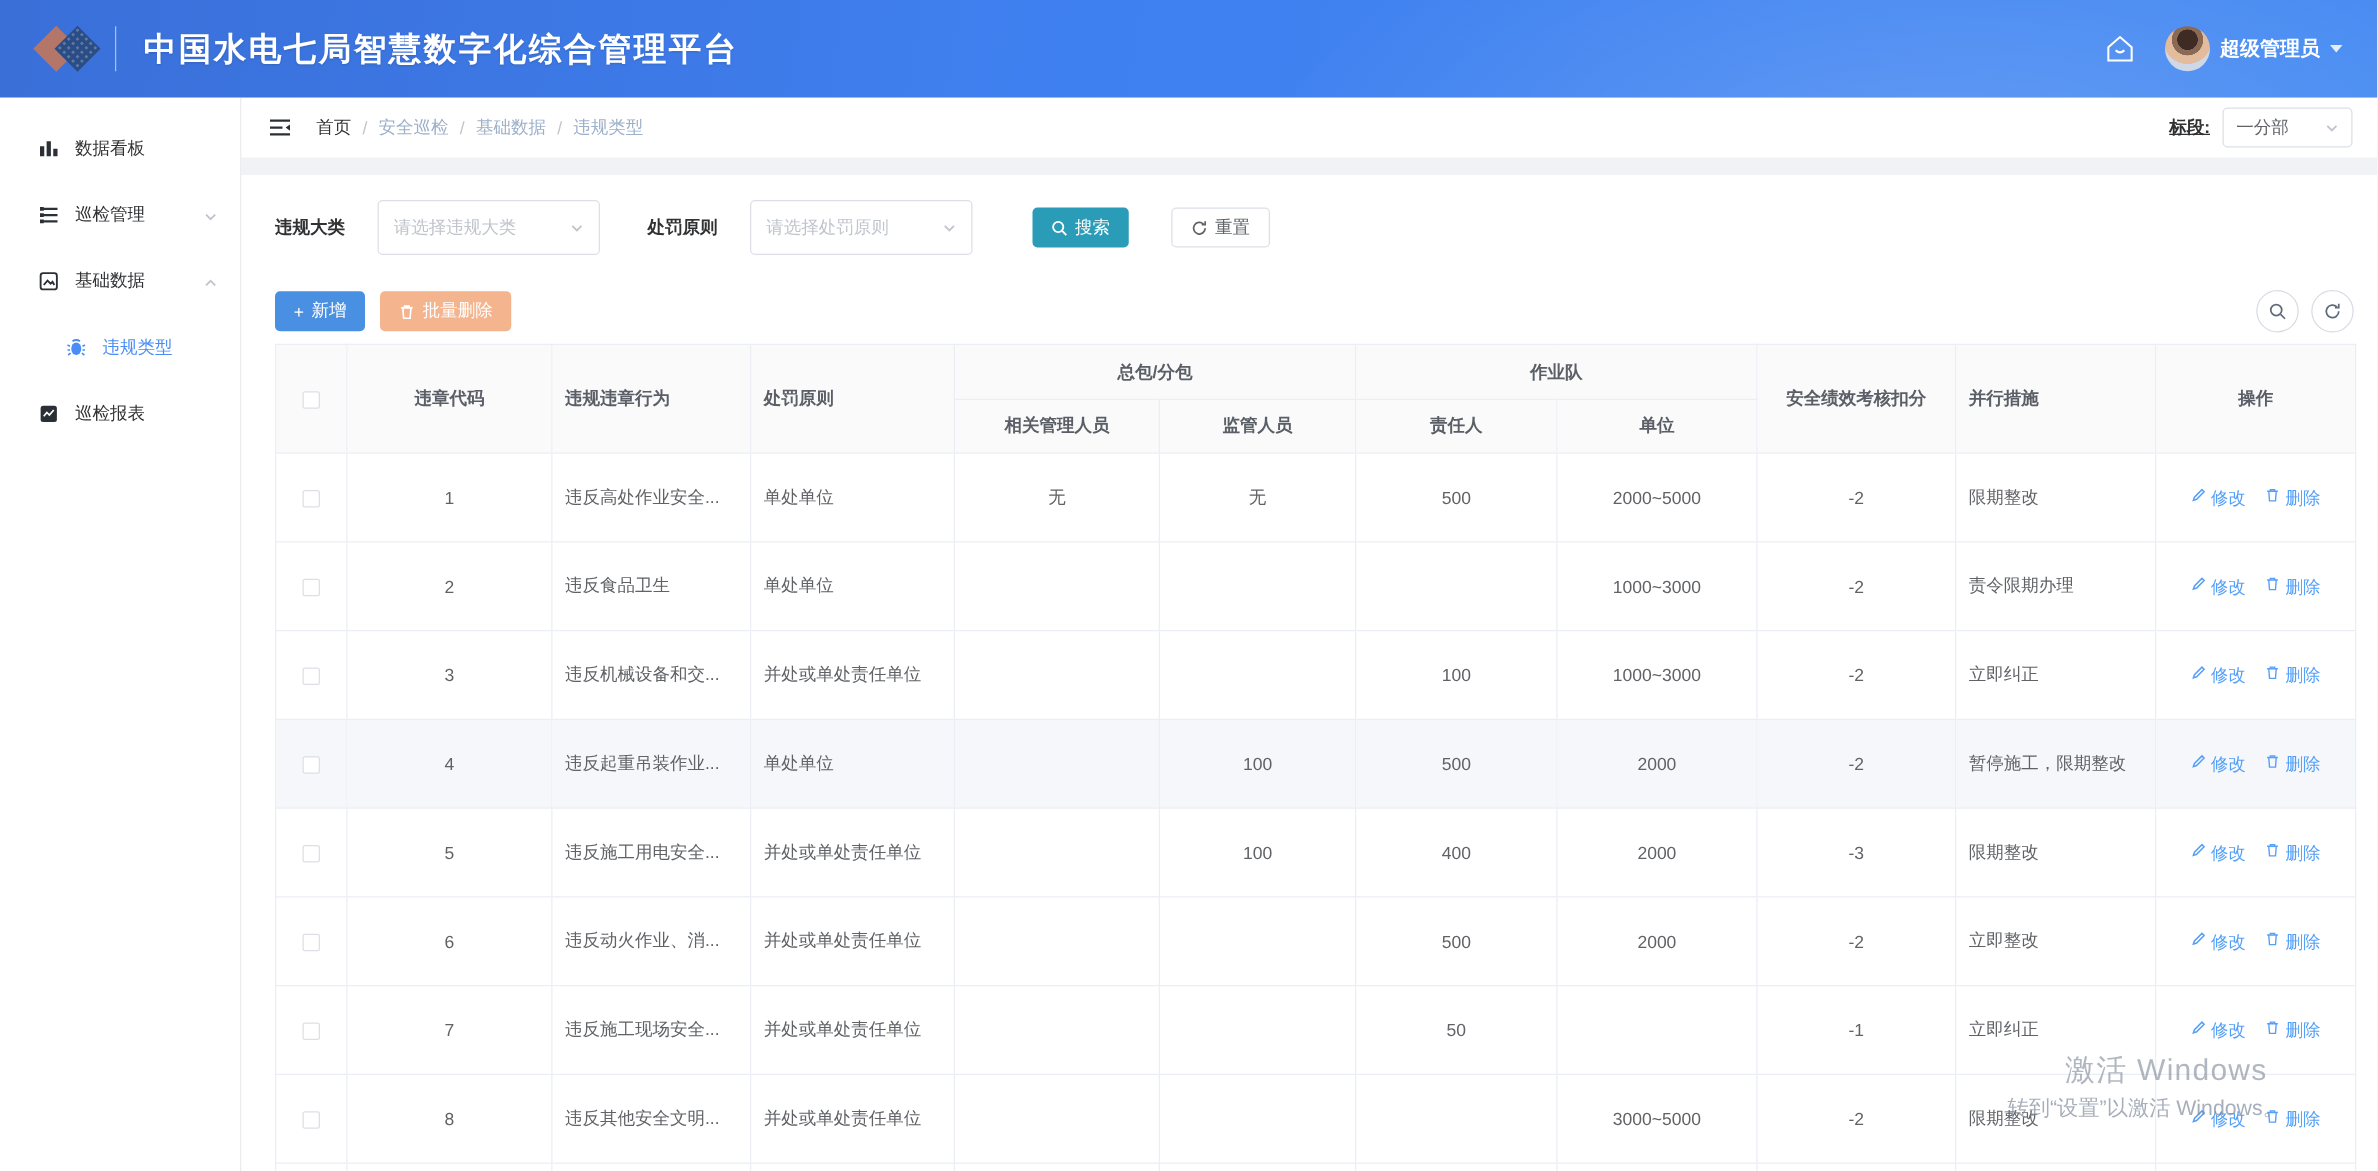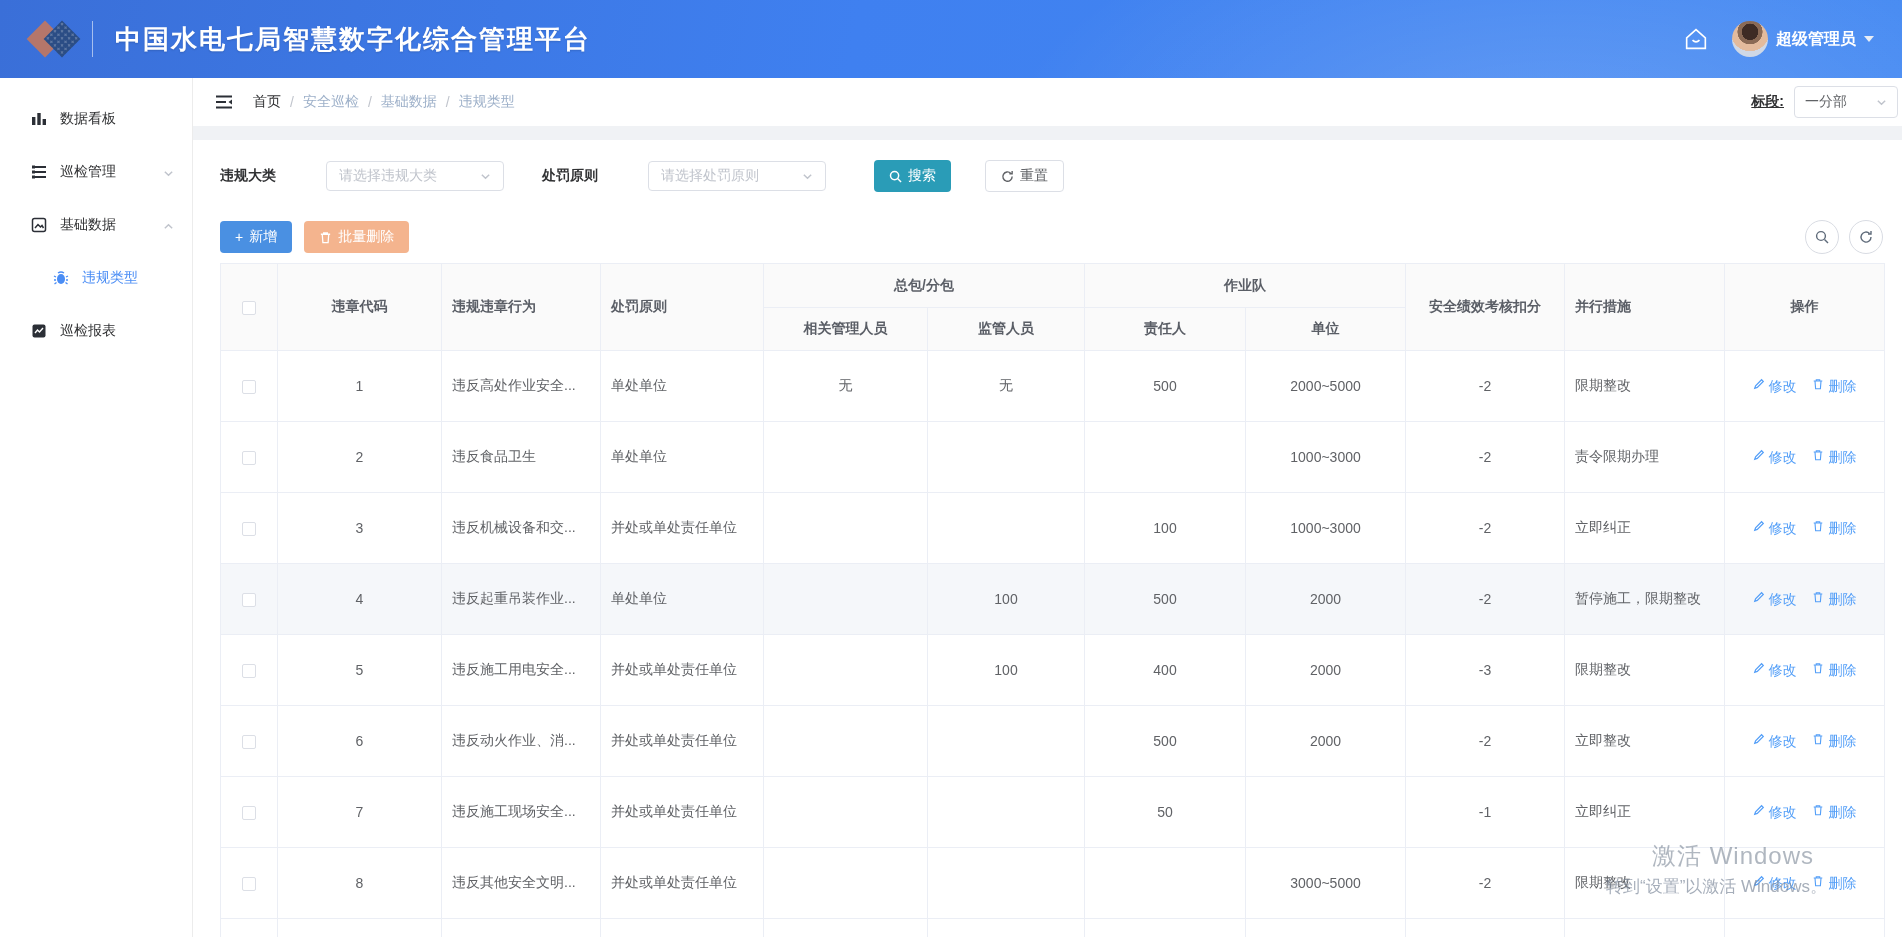--- a/index.html
+++ b/index.html
@@ -30,37 +30,37 @@
   .app-body { display:flex; height:859px; }
   .sidebar { width:193px; background:#fff; border-right:1px solid #ececec; padding-top:14px; flex:0 0 auto; }
   .menu-item { position:relative; height:53px; display:flex; align-items:center; gap:13px; padding-left:30px;
     color:#303133; cursor:pointer; font-size:14px; }
   .menu-item .mi-icon { width:17px; display:flex; justify-content:center; }
   .menu-item.sub { padding-left:52px; color:#4a8df5; }
   .menu-item .chevron { position:absolute; right:18px; top:21px; }
   .main { flex:1; display:flex; flex-direction:column; overflow:hidden; }
 
   
-  .topbar { height:48px; background:#fff; display:flex; align-items:center; padding:0 4px 0 22px; }
+  .topbar { height:48px; background:#fff; display:flex; align-items:center; padding:0 20px 0 22px; }
   .fold-btn { margin-right:20px; cursor:pointer; display:flex; }
   .breadcrumb { display:flex; align-items:center; gap:9px; font-size:14px; }
   .crumb-root { color:#303133; cursor:pointer; }
   .crumb-sep { color:#c0c4cc; }
   .crumb-link { color:#9db0c9; cursor:pointer; }
   .topbar-right { margin-left:auto; display:flex; align-items:center; gap:10px; }
   .section-label { color:#303133; font-weight:bold;text-decoration:underline; }
   .mini-select { width:104px; height:32px; border:1px solid #dcdfe6; border-radius:4px; background:#fff;
     display:flex; align-items:center; justify-content:space-between; padding:0 10px; cursor:pointer; color:#606266; }
 
   
   .content { background:#fff; margin-top:14px; flex:1; overflow:hidden; padding:20px 19px 0 27px; position:relative; }
   .filter-row { display:flex; align-items:center; gap:24px; }
   .filter-label { font-weight:bold; color:#303133; margin-right:2px; }
-  .select-box { width:178px; height:30px; border:1px solid #dcdfe6; border-radius:4px; background:#fff;
-    display:flex; align-items:center; justify-content:space-between; padding:0 12px; cursor:pointer;margin-left:24px; }
+  .select-box { width:178px; height:44px; border:1px solid #dcdfe6; border-radius:4px; background:#fff;
+    display:flex; align-items:center; justify-content:space-between; padding:0 12px; cursor:pointer; }
   .placeholder { color:#c0c4cc; }
   .btn { height:32px; border-radius:4px; border:none; display:inline-flex; align-items:center; gap:6px;
     padding:0 15px; font-size:14px; cursor:pointer; font-family:inherit; }
   .btn-search { background:#2a9cb7; color:#fff; margin-left:24px; }
   .btn-reset { background:#fff; color:#606266; border:1px solid #dcdfe6; margin-left:10px; }
   .toolbar { margin-top:28px; display:flex; align-items:center; }
   .btn-add { background:#4a90e2; color:#fff; }
   .btn-batch-del { background:#f4b48e; color:#fff; margin-left:12px; cursor:not-allowed; }
   .toolbar-right { margin-left:auto; display:flex; gap:10px; }
   .circle-btn { width:34px; height:34px; border-radius:50%; border:1px solid #d9dce3; background:#fff;

